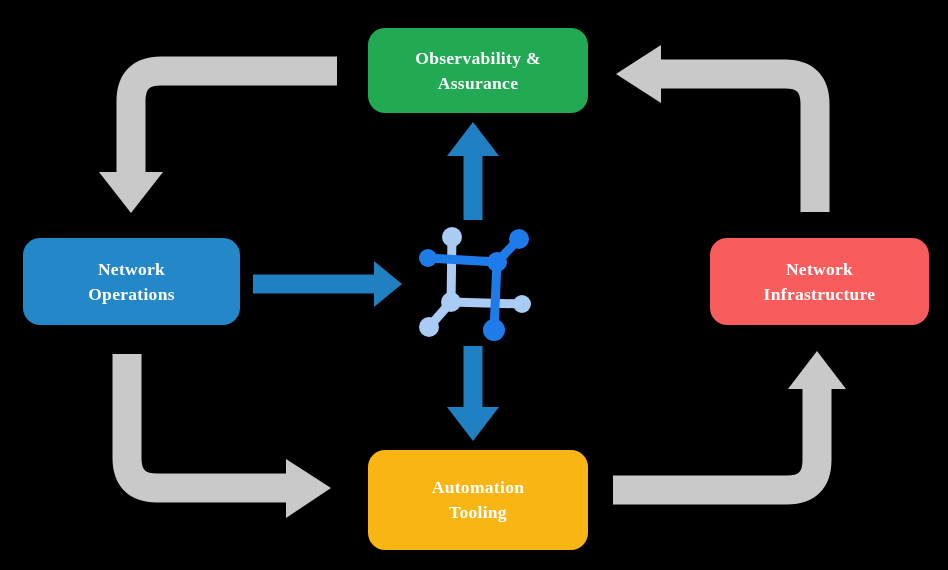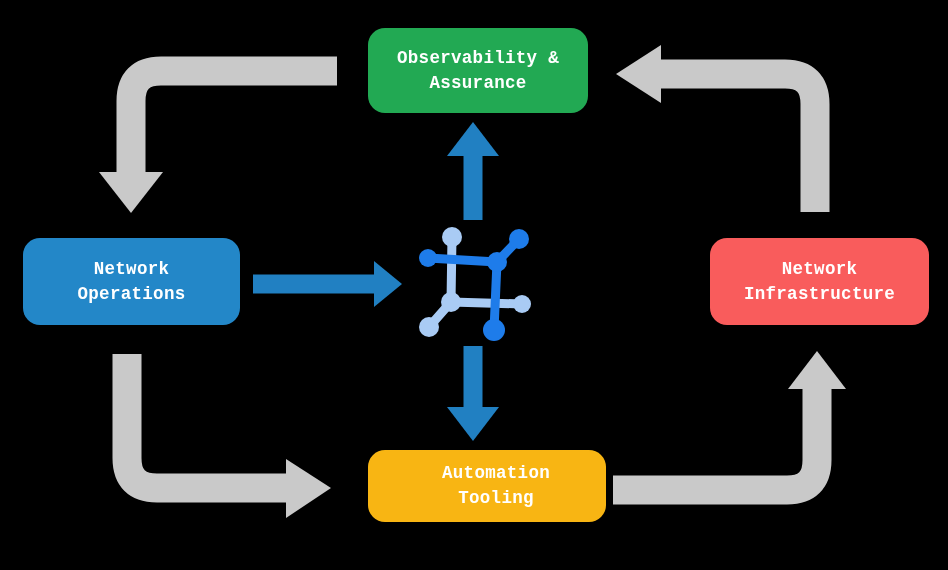--- a/index.html
+++ b/index.html
@@ -1,21 +1,21 @@
 <!DOCTYPE html>
 <html style="--background: #000000; --text: #FFFFFF; --arrow_gray: #C9C9C9; --arrow_blue: #2180C2; --icon_blue: #1E7CEA; --icon_light_blue: #A9CBF4;"><head>
 <meta charset="utf-8">
 <style>
   html,body{margin:0;padding:0;background:#000;}
   .canvas{
     position:relative;
     width:948px;height:570px;
     background:var(--background,#000);
     overflow:hidden;
-    font-family:Liberation Mono, monospace;
+    font-family:Liberation Serif, serif;
   }
   .overlay{position:absolute;left:0;top:0;width:948px;height:570px;display:block;}
   
   .g-stroke{stroke:var(--arrow_gray);stroke-width:29;fill:none;}
   .g-fill{fill:var(--arrow_gray);}
   
   .b-stroke{stroke:var(--arrow_blue);stroke-width:19;fill:none;}
   .b-fill{fill:var(--arrow_blue);}
   
   .i-dark-l{stroke:var(--icon_blue);stroke-width:9;fill:none;stroke-linecap:round;stroke-linejoin:round;}
@@ -31,21 +31,21 @@
     font-weight:700;
     font-size:17.5px;
     line-height:1.42;
     letter-spacing:.3px;
     border-radius:17px;
     white-space:pre-line;
   }
   .node-observability{left:368px;top:28px;width:220px;height:85px;}
   .node-operations{left:23px;top:238px;width:217px;height:87px;}
   .node-infrastructure{left:710px;top:238px;width:219px;height:87px;}
-  .node-tooling{left:368px;top:450px;width:220px;height:72px;padding-left:18px;}
+  .node-tooling{left:368px;top:450px;width:220px;height:100px;}
 </style>
 </head>
 <body>
 
 <div class="canvas">
 
   <svg class="overlay" viewBox="0 0 948 570" aria-hidden="true">
 
     <g>
       <path class="g-stroke" d="M 337 71 H 161 Q 131 71 131 101 V 172"></path>

